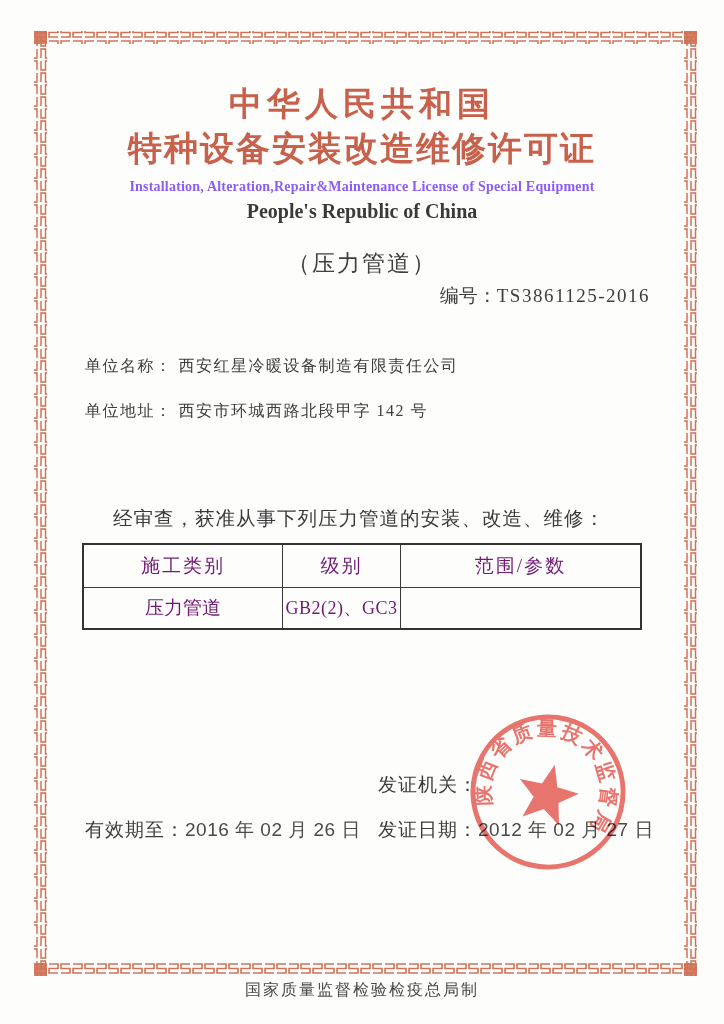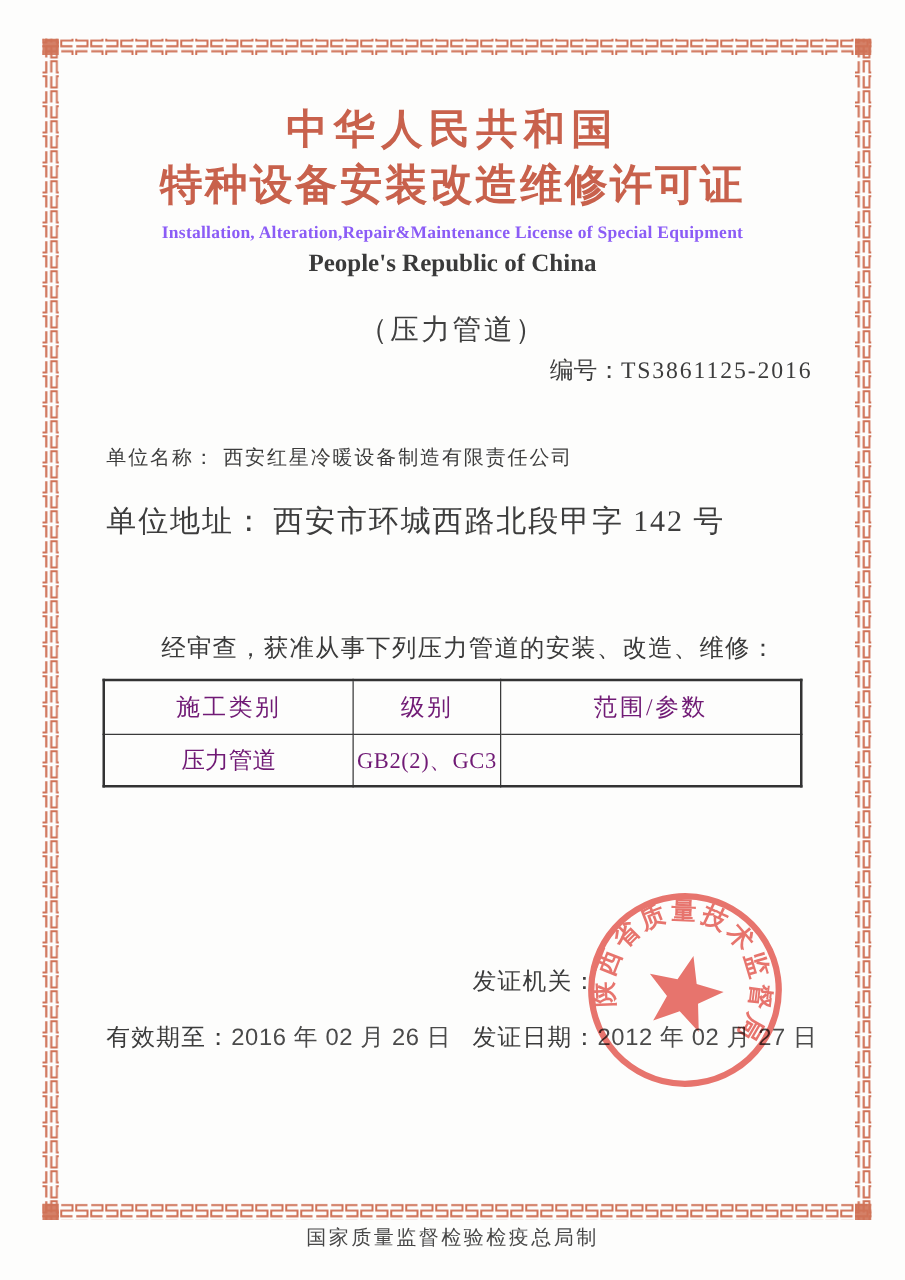--- a/index.html
+++ b/index.html
@@ -25,24 +25,24 @@
     letter-spacing:2px;line-height:1.1;margin-top:8px;
   }
   .t-en1{font-size:14px;font-weight:bold;color:#8b5cf6;margin-top:11px;letter-spacing:.2px;}
   .t-en2{font-size:20px;font-weight:bold;color:#3a3a3a;margin-top:5px;}
   .t-cat{font-size:23px;color:#404040;margin-top:25px;letter-spacing:2px;}
   
   .number-line{top:283px;right:74px;font-size:19px;color:#3d3d3d;}
   .number-line .num{font-family:"Liberation Serif","DejaVu Serif",serif;letter-spacing:1.5px;}
   
   .unit-name{top:356px;left:85px;font-size:16px;letter-spacing:1.5px;color:#3d3d3d;}
-  .unit-addr{top:401px;left:85px;font-size:24px;letter-spacing:1.5px;color:#3d3d3d;}
+  .unit-addr{top:401px;left:85px;font-size:16px;letter-spacing:1.5px;color:#3d3d3d;}
   .unit-addr .val,.unit-name .val{margin-left:6px;}
   
-  .approval{top:505px;left:113px;font-size:19.5px;letter-spacing:1px;color:#3a3a3a;margin-left:16px;}
+  .approval{top:505px;left:113px;font-size:19.5px;letter-spacing:1px;color:#3a3a3a;}
   
   table.scope{
     position:absolute;top:543px;left:82px;
     width:548px;border-collapse:collapse;
     border:2.5px solid #333;
     font-size:19px;color:#701a75;
     table-layout:fixed;
   }
   table.scope td{border:1.5px solid #3a3a3a;text-align:center;vertical-align:middle;}
   table.scope tr.hdr td{height:40px;letter-spacing:2px;}

